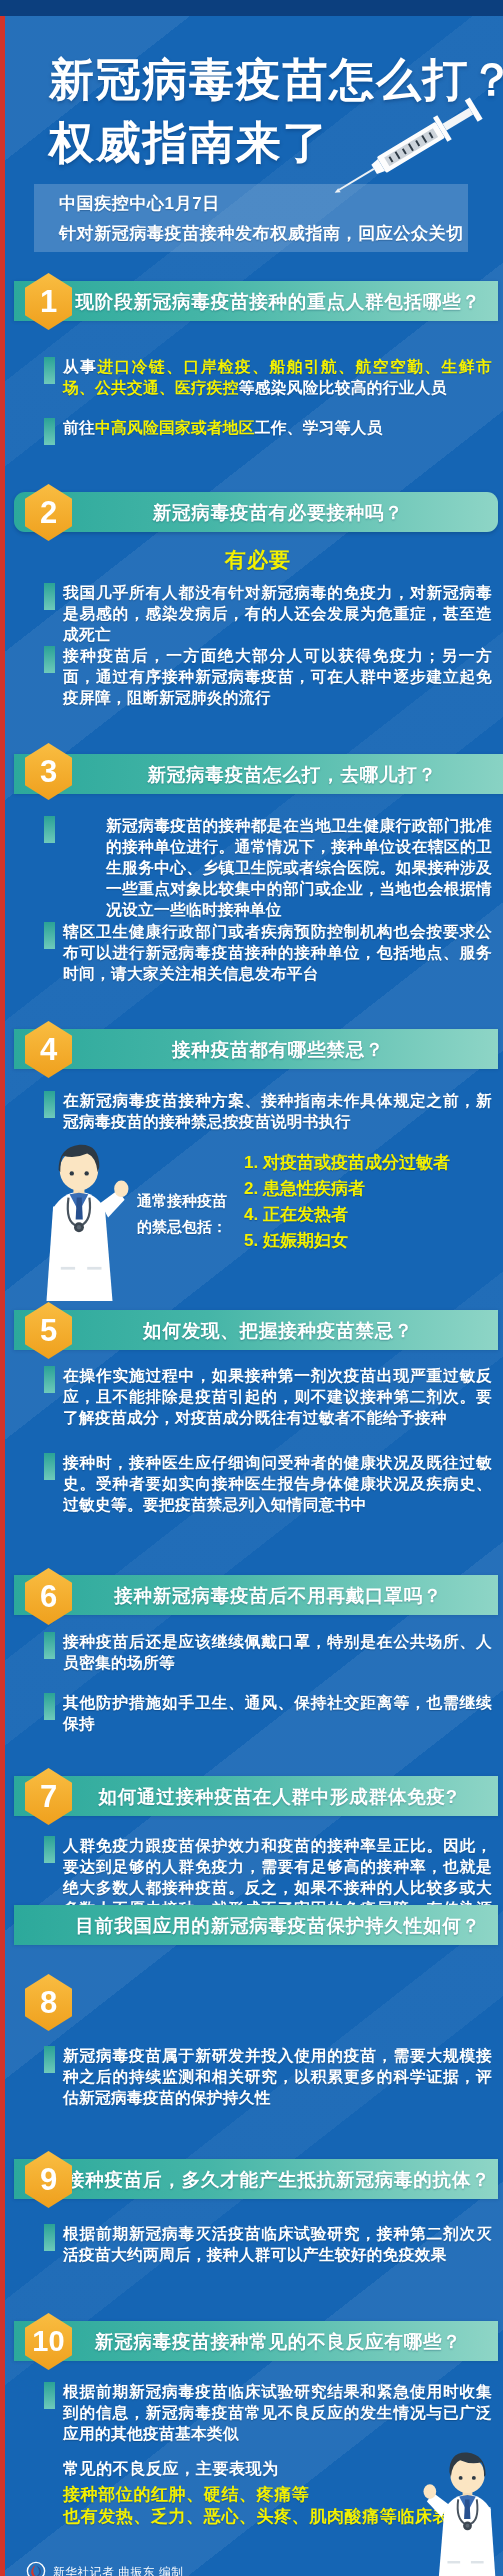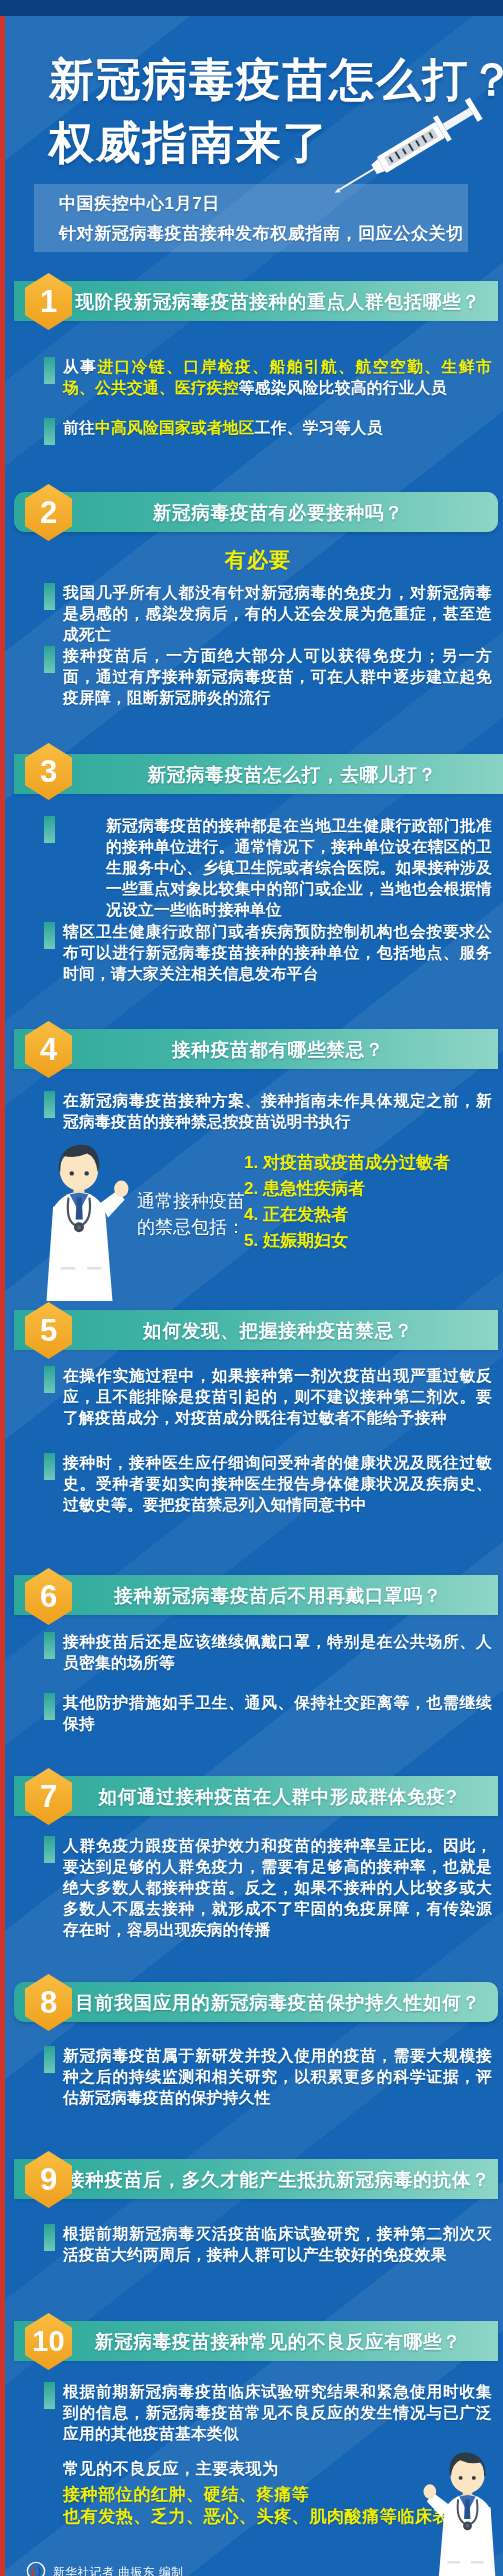--- a/index.html
+++ b/index.html
@@ -56,21 +56,21 @@
   .bullet .txt{color:#fff;font-size:15.7px;font-weight:bold;line-height:21px;
                width:429px;letter-spacing:0.3px;text-align:justify;
                text-shadow:0 0.6px 1.1px rgba(0,40,80,0.35);}
   .em{color:#f3f000;}
   .center-em{position:absolute;left:34px;width:448px;text-align:center;z-index:2;
              color:#f3f000;font-size:21px;font-weight:bold;letter-spacing:1.1px;
              text-shadow:0 0.6px 1.1px rgba(0,40,80,0.3);}
 
   
   .doctor{position:absolute;z-index:2;}
-  .contra-label{position:absolute;left:137px;z-index:2;color:#fff;font-size:18px;font-weight:normal;
+  .contra-label{position:absolute;left:137px;z-index:2;color:#fff;font-size:15px;font-weight:bold;
                 line-height:26px;white-space:nowrap;text-shadow:0 0.6px 1.1px rgba(0,40,80,0.35);}
   .contra-items{position:absolute;left:244px;z-index:2;color:#f3f000;font-size:17px;font-weight:bold;
                 line-height:26px;white-space:nowrap;text-shadow:0 0.6px 1.1px rgba(0,40,80,0.35);}
 
   
   .note10{position:absolute;left:63px;z-index:2;color:#fff;font-size:16px;font-weight:bold;
           letter-spacing:0.6px;text-shadow:0 0.6px 1.1px rgba(0,40,80,0.35);}
   .hl10{position:absolute;left:63px;z-index:2;color:#f3f000;font-size:17px;font-weight:bold;
         letter-spacing:0.6px;white-space:nowrap;text-shadow:0 0.6px 1.1px rgba(0,40,80,0.35);}
 
@@ -223,21 +223,21 @@
 
   <div class="banner" style="top:1760px;">
     <div class="q">如何通过接种疫苗在人群中形成群体免疫?</div>
   </div>
   <div class="hex" style="top:1752px;">7</div>
   <div class="bullet" style="top:1819px;">
     <div class="bar"></div>
     <div class="txt">人群免疫力跟疫苗保护效力和疫苗的接种率呈正比。因此，要达到足够的人群免疫力，需要有足够高的接种率，也就是绝大多数人都接种疫苗。反之，如果不接种的人比较多或大多数人不愿去接种，就形成不了牢固的免疫屏障，有传染源存在时，容易出现疾病的传播</div>
   </div>
 
-  <div class="banner" style="top:1966px;border-radius:10px;">
+  <div class="banner" style="top:1889px;">
     <div class="q">目前我国应用的新冠病毒疫苗保护持久性如何？</div>
   </div>
   <div class="hex" style="top:1958px;">8</div>
   <div class="bullet" style="top:2029px;">
     <div class="bar"></div>
     <div class="txt">新冠病毒疫苗属于新研发并投入使用的疫苗，需要大规模接种之后的持续监测和相关研究，以积累更多的科学证据，评估新冠病毒疫苗的保护持久性</div>
   </div>
 
   <div class="banner" style="top:2143px;">
     <div class="q">接种疫苗后，多久才能产生抵抗新冠病毒的抗体？</div>

